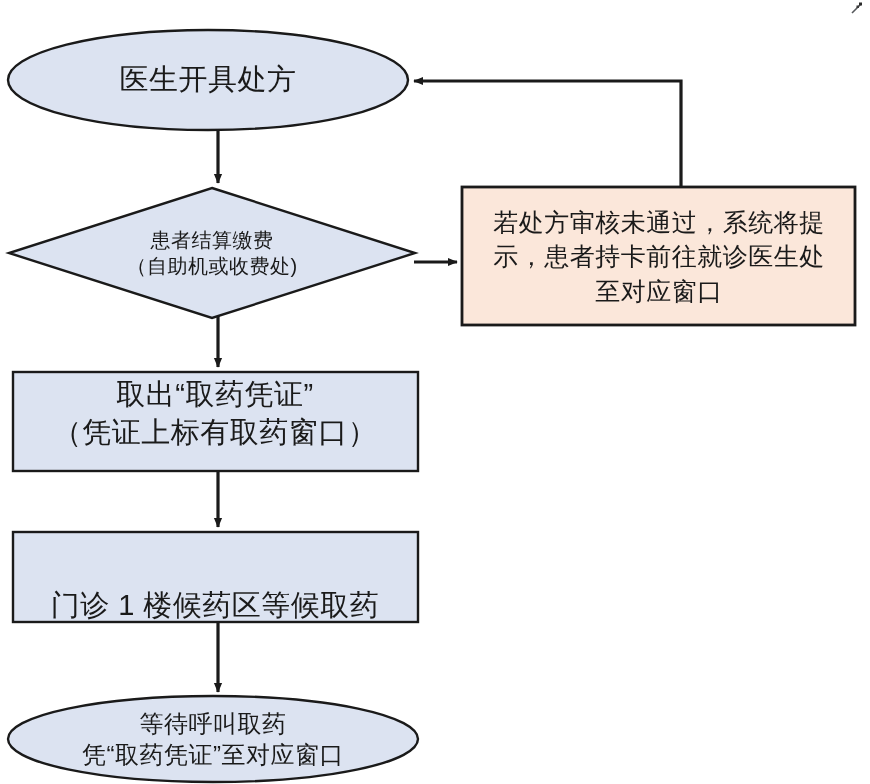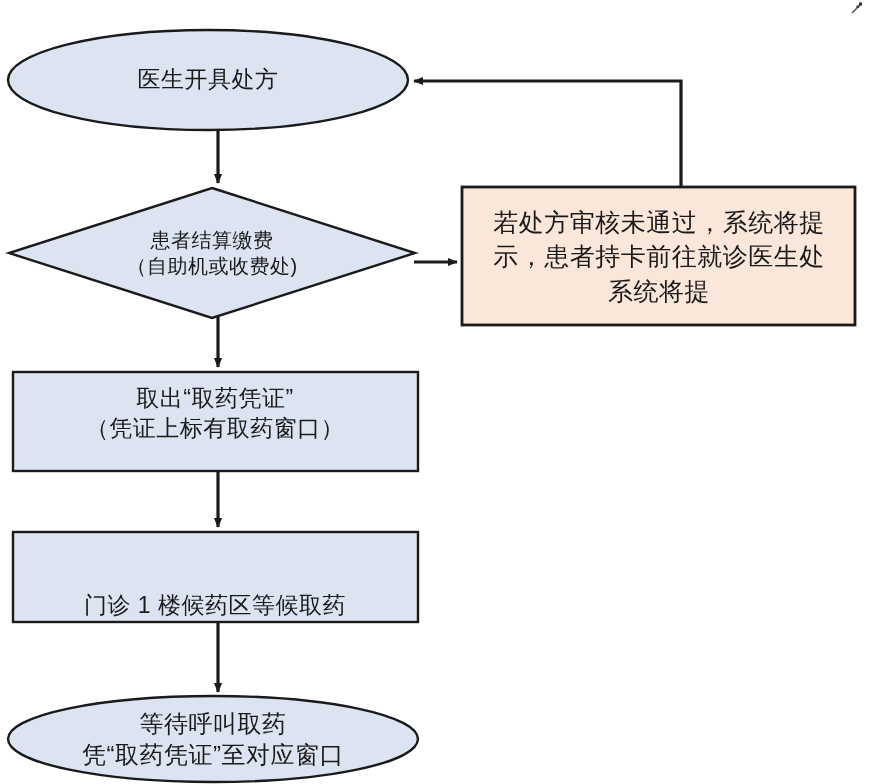--- a/index.html
+++ b/index.html
@@ -25,21 +25,21 @@
     height: 784px;
   }
   .node-label {
     position: absolute;
     display: flex;
     flex-direction: column;
     align-items: center;
     justify-content: center;
     text-align: center;
     color: #1a1a1a;
-    font-size: 23px;
+    font-size: 29px;
     line-height: 1.30;
     letter-spacing: 0.5px;
     white-space: pre;
     pointer-events: none;
   }
   .node-label.serif-cjk {
     font-family: "Liberation Sans", "DejaVu Sans", sans-serif;
   }
   .node-label span { display: block; }
 
@@ -101,21 +101,21 @@
   </div>
 
   <div class="node-label serif-cjk" id="label-decision">
     <span>患者结算缴费</span>
     <span>（自助机或收费处)</span>
   </div>
 
   <div class="node-label serif-cjk" id="label-note">
     <span>若处方审核未通过，系统将提</span>
     <span>示，患者持卡前往就诊医生处</span>
-    <span>系统将提</span>
+    <span>至对应窗口</span>
   </div>
 
   <div class="node-label serif-cjk" id="label-voucher">
     <span>取出“取药凭证”</span>
     <span>（凭证上标有取药窗口）</span>
   </div>
 
   <div class="node-label serif-cjk" id="label-wait">
     <span>门诊 1 楼候药区等候取药</span>
   </div>

